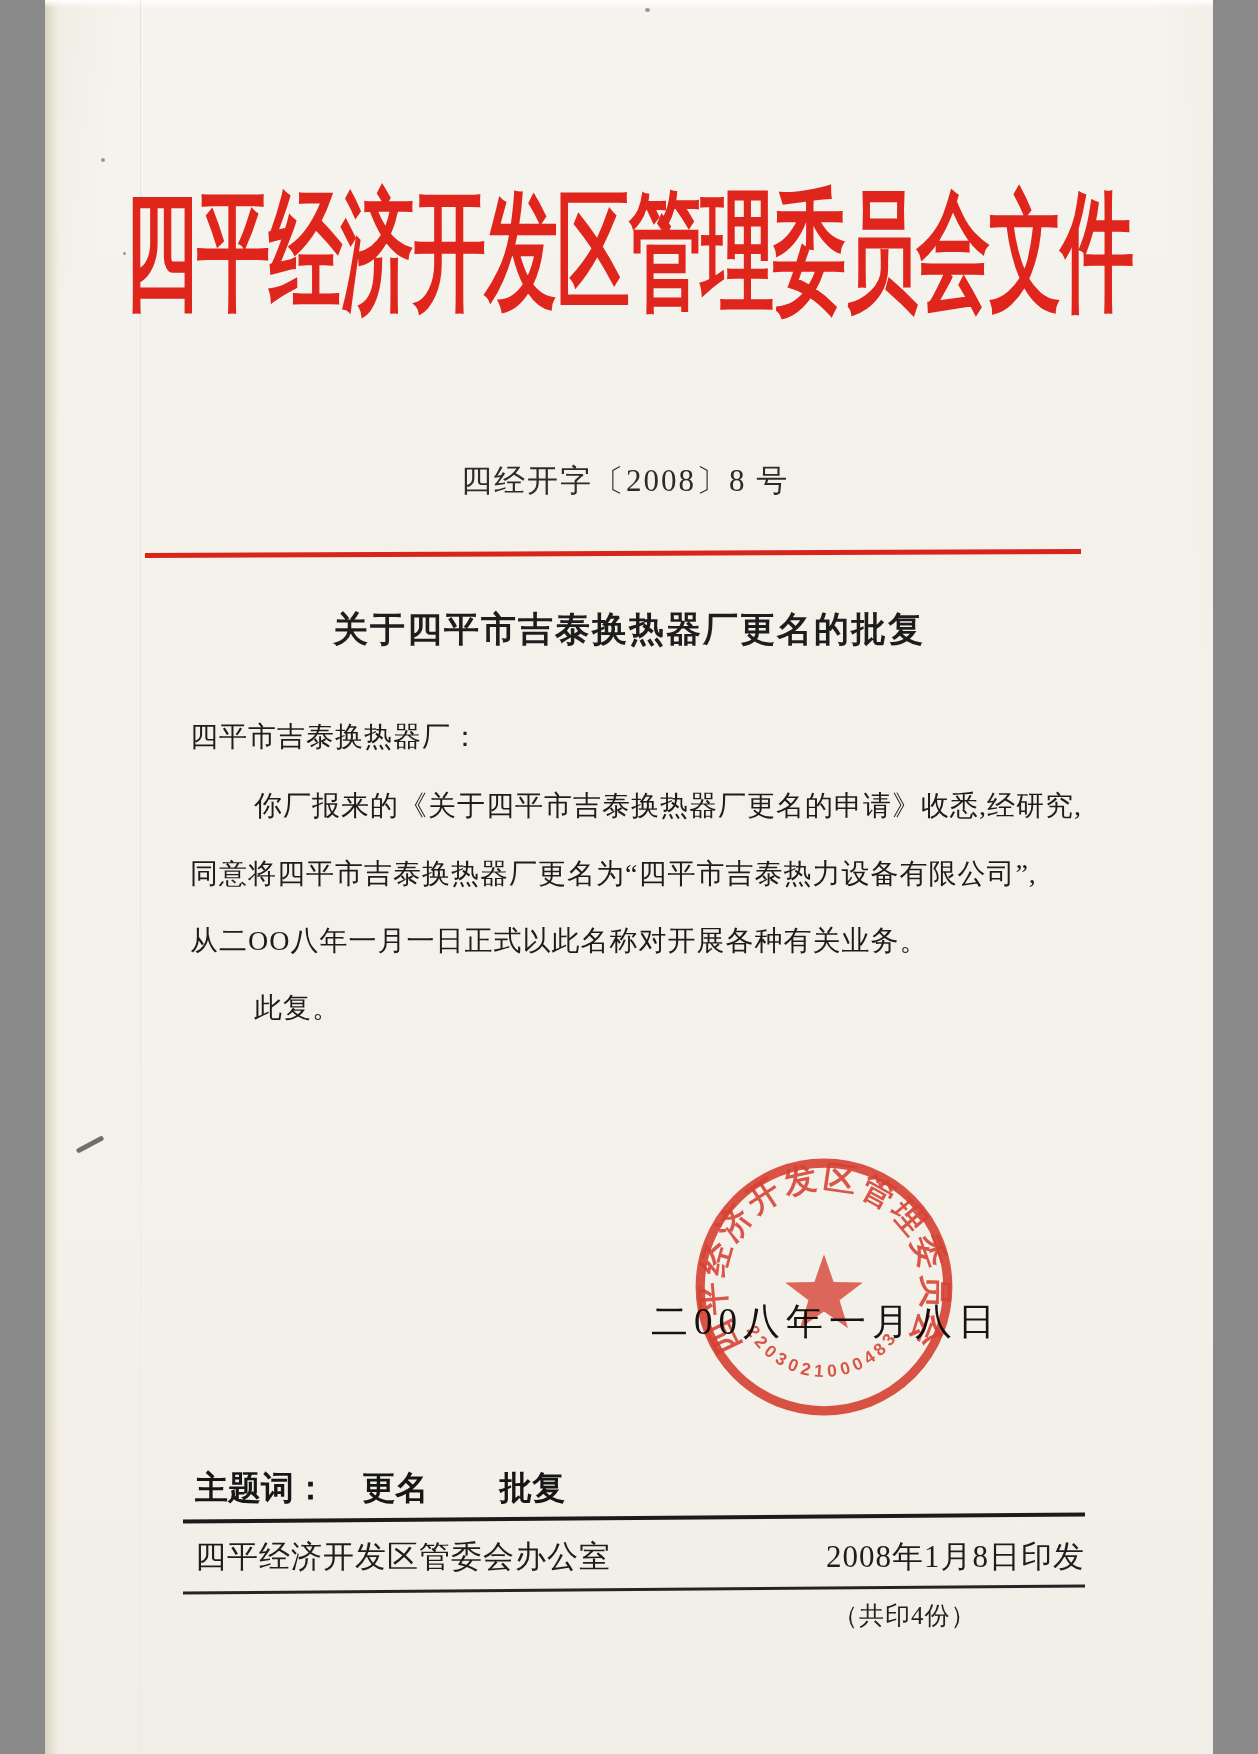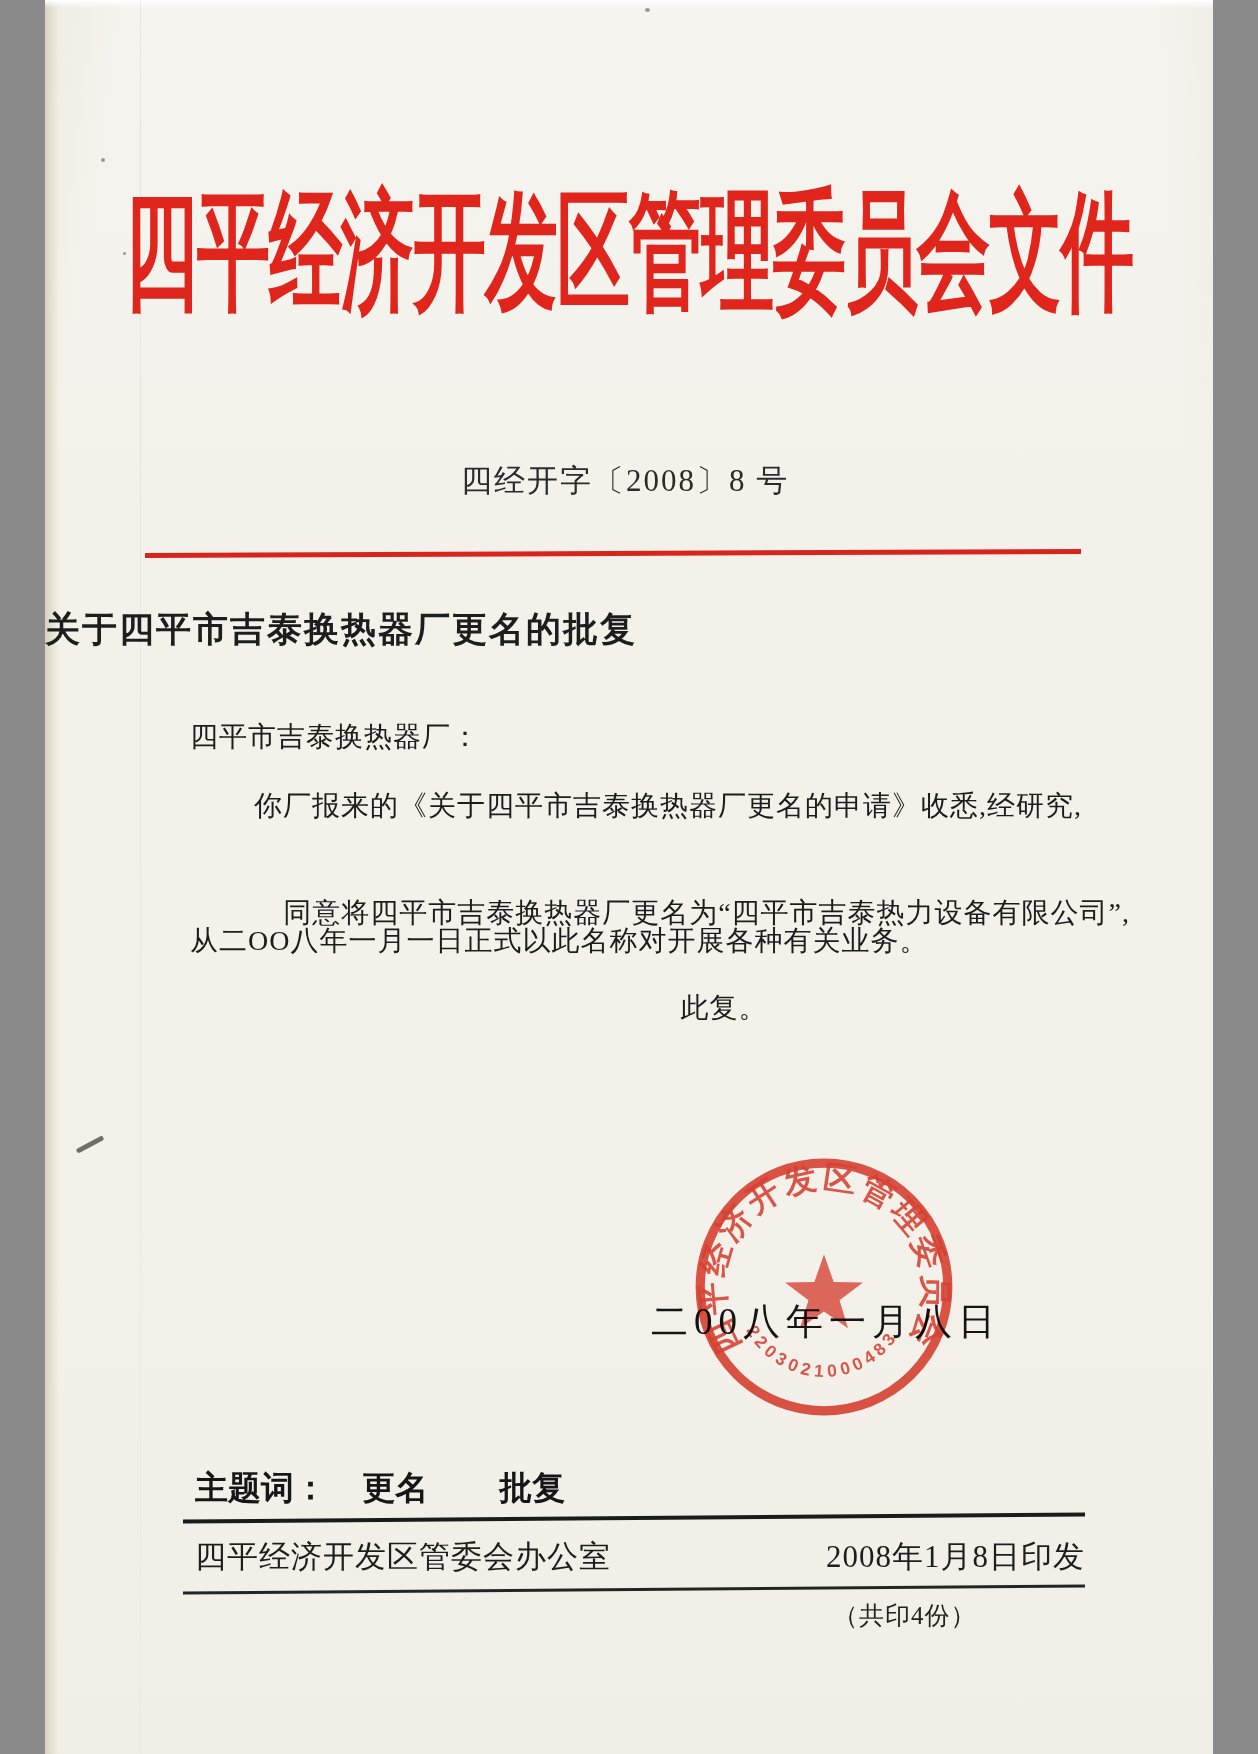--- a/index.html
+++ b/index.html
@@ -52,34 +52,35 @@
   }
 
   .red-rule {
     position:absolute; top:551px; left:100px; width:936px; height:5px;
     background:var(--rule-red, #d8251c);
     transform:rotate(-0.25deg);
   }
 
   .doc-title {
     position:absolute; top:606px; left:0; right:0;
+    text-align:center;
     font-family:"Liberation Sans", sans-serif;
     font-weight:bold; font-size:35px; letter-spacing:2px; color:#1d1d1d;
   }
 
   .body-line {
     position:absolute; left:145px; width:940px;
     font-size:28px; letter-spacing:1px; color:#1c1c1c; white-space:nowrap;
   }
   .indent { padding-left:64px; }
   .bl-1 { top:718px; }
   .bl-2 { top:787px; }
-  .bl-3 { top:894px;text-align:right; }
+  .bl-3 { top:855px; }
   .bl-4 { top:922px; }
-  .bl-5 { top:989px;text-align:center; }
+  .bl-5 { top:989px; }
 
   .date-line {
     position:absolute; left:606px; top:1297px;
     font-size:37px; letter-spacing:6px; color:#141414; white-space:nowrap;
   }
 
   .seal {
     position:absolute; left:646px; top:1154px; width:266px; height:266px;
     mix-blend-mode:multiply; opacity:.93;
   }

